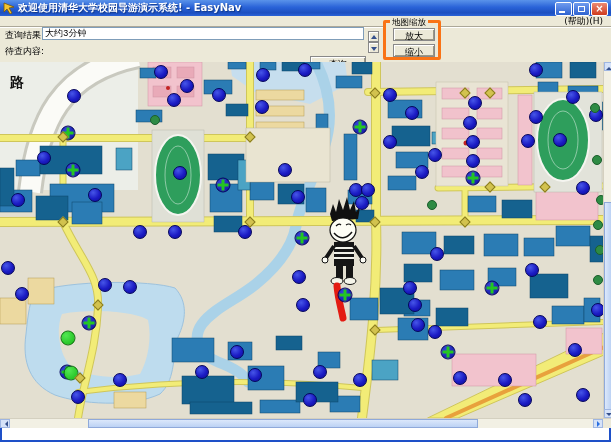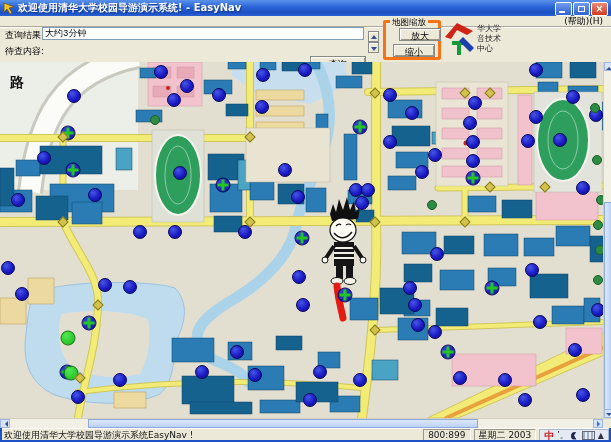--- a/index.html
+++ b/index.html
@@ -113,36 +113,24 @@
     <span class="lbl" style="left:5px;top:29px">待查内容:</span>
     <button class="btn" style="left:310px;top:40px;width:56px;height:16px">查询</button>
 
     <div class="spinner">
       <div class="spin up"></div>
       <div class="spin dn"></div>
     </div>
 
     <div class="zoombox">
       <span class="cap">地图缩放</span>
-      <button class="btn" style="left:13px;top:5px;width:42px;height:13px">放大</button>
+      <button class="btn" style="left:7px;top:5px;width:42px;height:13px">放大</button>
       <button class="btn" style="left:7px;top:21px;width:42px;height:13px">缩小</button>
     </div>
 
-    <div class="logo">
-      <svg width="30" height="34" viewBox="0 0 30 34">
-        <path d="M1,15 L13,1 L29,9 L23,13 L13,8 L7,17 Z" fill="#cf2315"></path>
-        <path d="M8,19 h14 v4 h-5 v10 h-4 v-10 h-5 z" fill="#159a3a"></path>
-        <path d="M19,15 L30,26 L26,30 L15,19 Z" fill="#1b3fae"></path>
-      </svg>
-      <div class="logo-text">
-        <div>华大学</div>
-        <div>音技术</div>
-        <div>中心</div>
-      </div>
-    </div>
   </div>
 
   <div class="maparea">
     <svg class="map-svg" width="603" height="356" viewBox="0 0 603 356">
       <rect width="603" height="356" fill="#e3dfd0"></rect>
       <g>
         <rect x="0" y="0" width="138" height="128" fill="#eceee8"></rect>
         <path d="M138,-6 C60,10 38,60 30,130" stroke="#c9c9bf" stroke-width="26" fill="none"></path>
         <path d="M138,-6 C60,10 38,60 30,130" stroke="#fbfbf7" stroke-width="20" fill="none"></path>
         <path d="M230,0 L345,0 L348,22 L310,42 L255,30 L232,14 Z" fill="#c6deee"></path>
@@ -429,26 +417,14 @@
     </div>
   </div>
 
   <div class="hscroll">
     <div class="sarrow ha-l"></div>
     <div class="hthumb"></div>
     <div class="sarrow ha-r"></div>
     <div class="hcorner"></div>
   </div>
 
-  <div class="statusbar">
-    <span class="sb-msg">欢迎使用清华大学校园导游演示系统EasyNav !</span>
-    <span class="sb-panel">800:899</span>
-    <span class="sb-panel">星期二 2003</span>
-    <span class="ime">
-      <span class="ime-lang">中</span>
-      <span class="ime-marks">’。</span>
-      <span class="ime-moon"></span>
-      <span class="ime-kb"></span>
-      <span class="ime-tri">▲</span>
-    </span>
-  </div>
 
 </div>
 
 </body></html>

